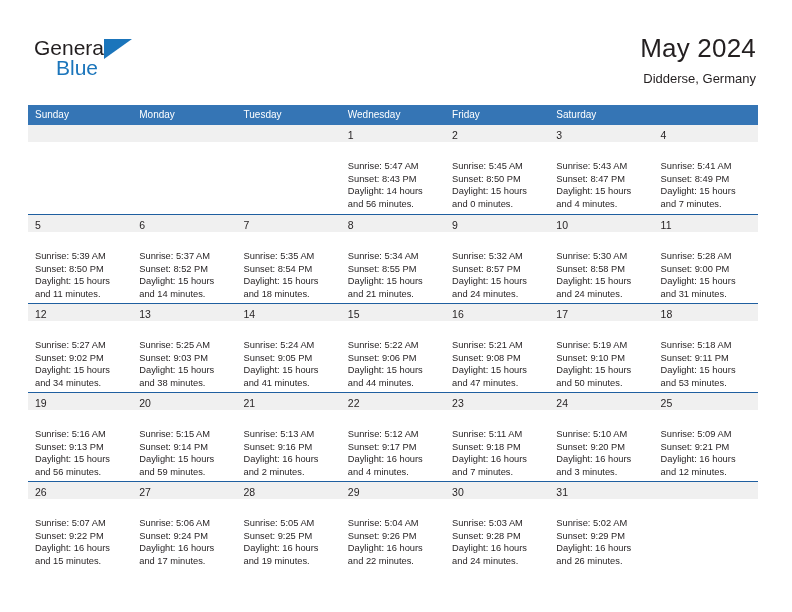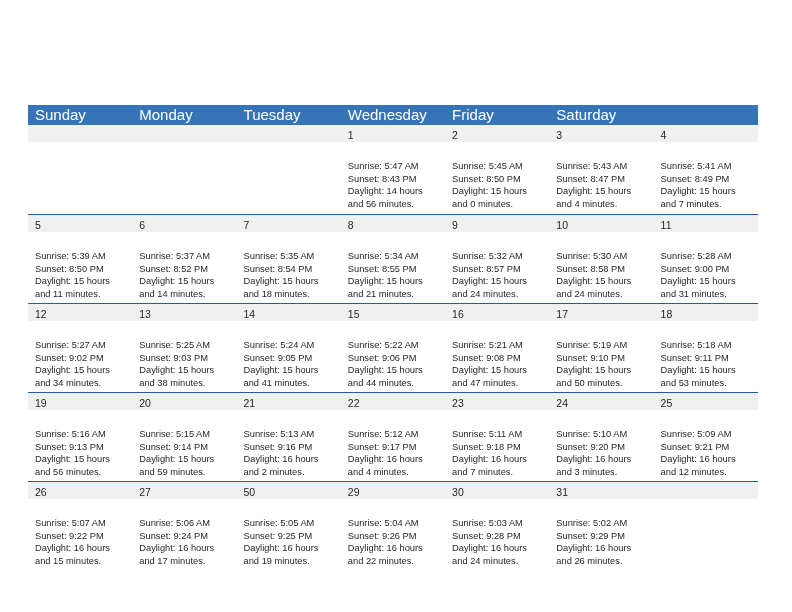--- a/index.html
+++ b/index.html
@@ -100,21 +100,21 @@
     display: flex;
     width: 730px;
     background: #3575b5;
     height: 20px;
   }
   .dow {
     flex: 0 0 104.28px;
     width: 104.28px;
     box-sizing: border-box;
     color: #ffffff;
-    font-size: 15px;
+    font-size: 10px;
     line-height: 20px;
     padding-left: 7px;
     white-space: nowrap;
     overflow: hidden;
   }
 
   .week {
     display: flex;
     width: 730px;
     height: 89px;
@@ -160,20 +160,34 @@
 
   .day.empty .day-num-band {
     background: #f0f0f0;
   }
 </style>
 </head>
 <body>
 
 <div class="page">
 
+  <div class="header">
+
+    <div class="logo">
+      <span class="logo-general">General</span>
+      <span class="logo-tri"></span>
+      <span class="logo-blue">Blue</span>
+    </div>
+
+    <div class="title-block">
+      <h1 class="cal-title">May 2024</h1>
+      <p class="cal-subtitle">Didderse, Germany</p>
+    </div>
+
+  </div>
 
   <div class="calendar">
     <div class="dow-row" id="dow-row">
         <div class="dow">Sunday</div>
         <div class="dow">Monday</div>
         <div class="dow">Tuesday</div>
         <div class="dow">Wednesday</div>
         <div class="dow">Friday</div>
         <div class="dow">Saturday</div>
       </div>
@@ -436,21 +450,21 @@
           <div class="day">
             <div class="day-num-band"><span class="day-num">27</span></div>
             <div class="day-body">
               <div class="day-line">Sunrise: 5:06 AM</div>
               <div class="day-line">Sunset: 9:24 PM</div>
               <div class="day-line">Daylight: 16 hours</div>
               <div class="day-line">and 17 minutes.</div>
             </div>
           </div>
           <div class="day">
-            <div class="day-num-band"><span class="day-num">50</span></div>
+            <div class="day-num-band"><span class="day-num">28</span></div>
             <div class="day-body">
               <div class="day-line">Sunrise: 5:05 AM</div>
               <div class="day-line">Sunset: 9:25 PM</div>
               <div class="day-line">Daylight: 16 hours</div>
               <div class="day-line">and 19 minutes.</div>
             </div>
           </div>
           <div class="day">
             <div class="day-num-band"><span class="day-num">29</span></div>
             <div class="day-body">

